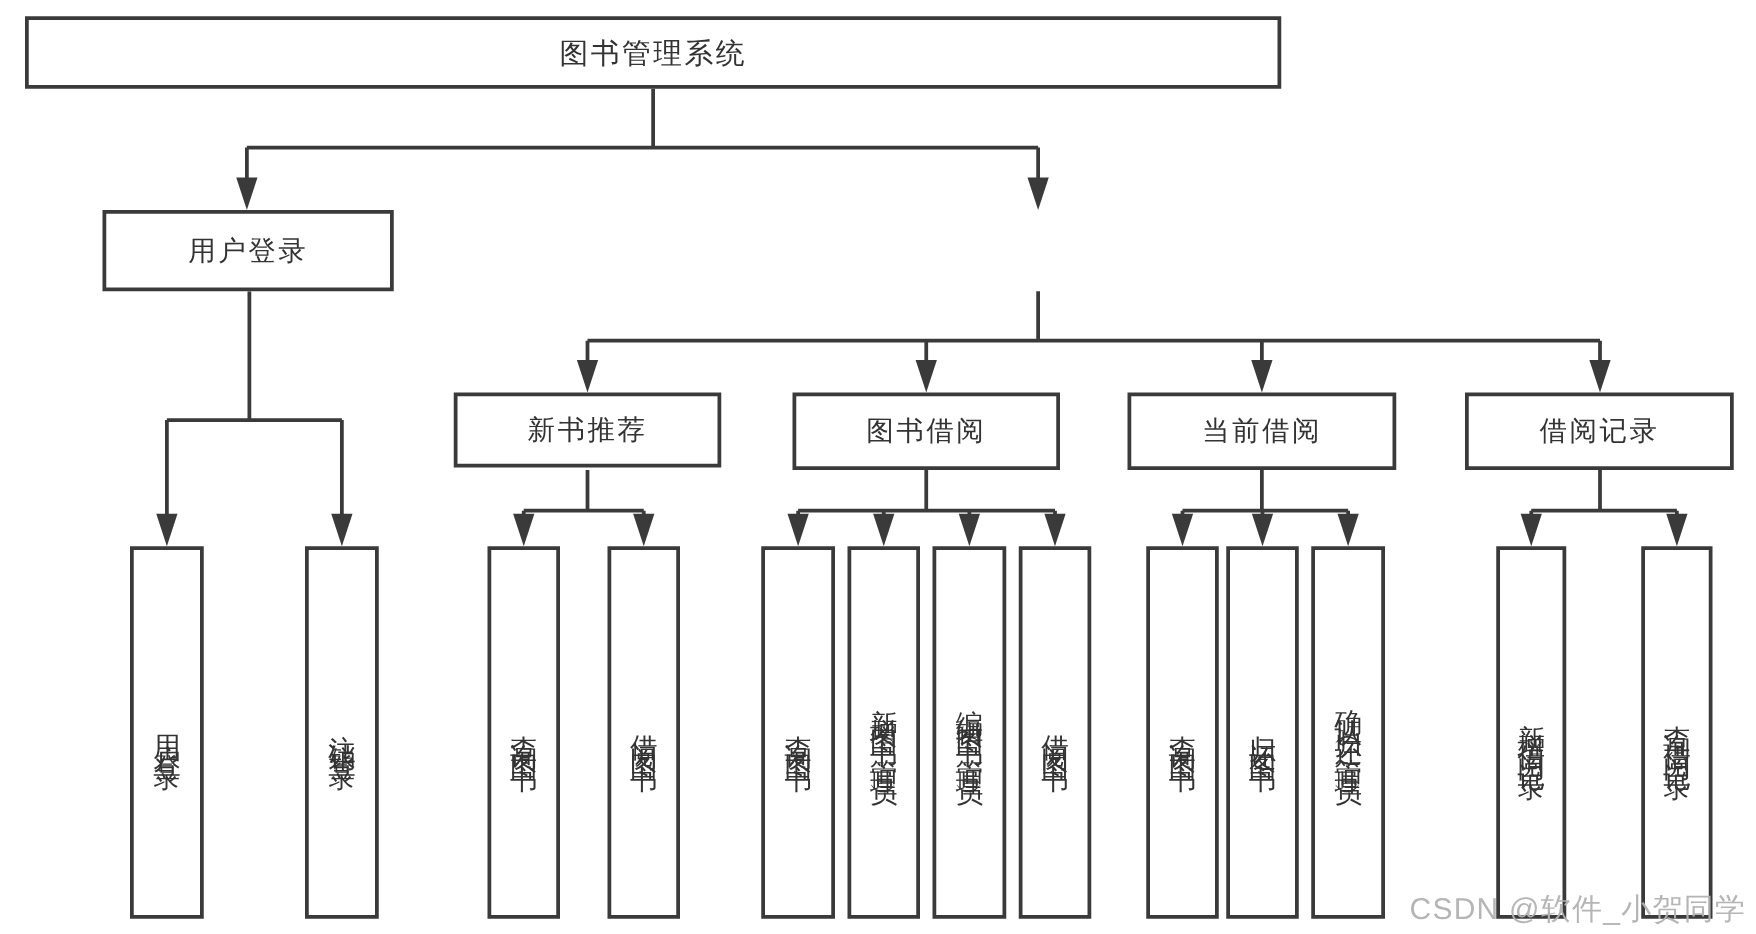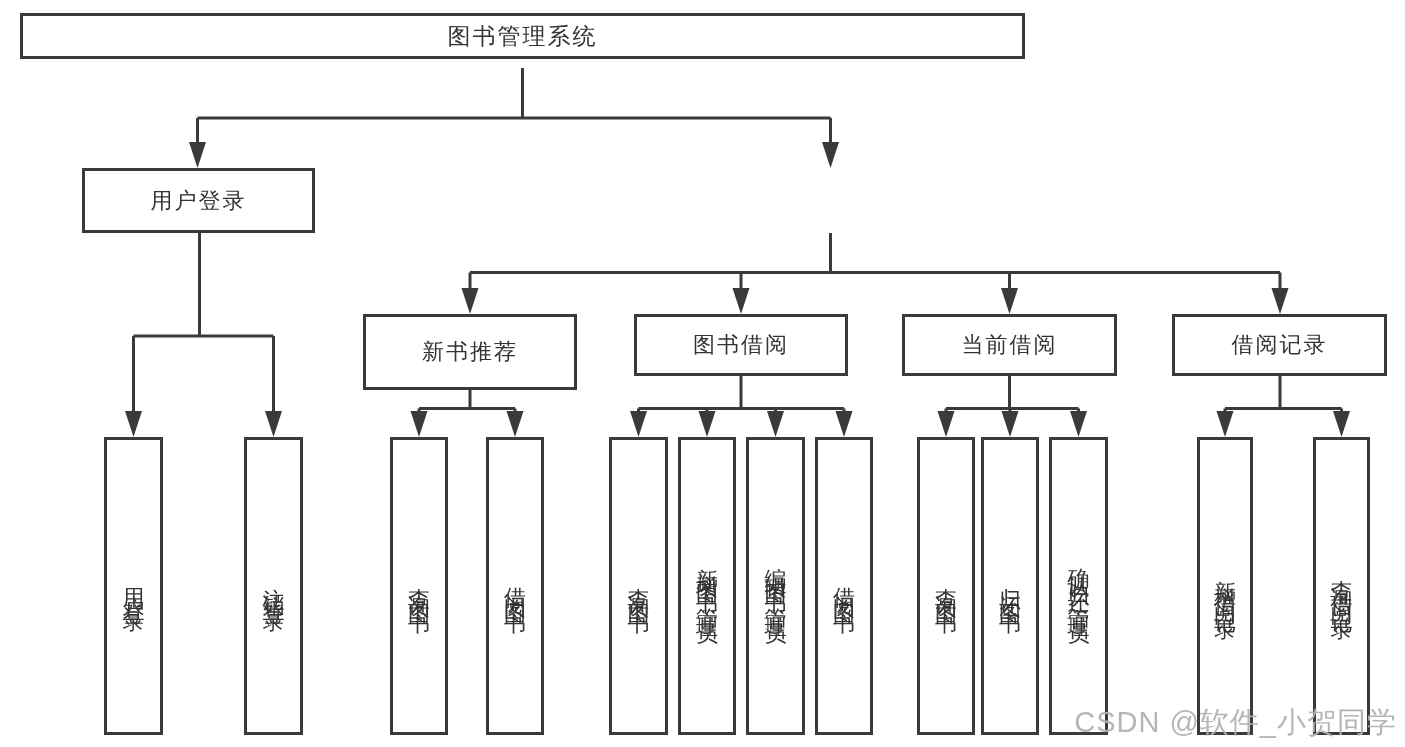--- a/index.html
+++ b/index.html
@@ -36,21 +36,21 @@
     text-orientation: mixed;
     letter-spacing: 8px;
     font-size: 22px;
     white-space: normal;
     line-height: 1;
   }
   .watermark {
     position: absolute;
     right: 8px;
     bottom: 4px;
-    font-size: 29px;
+    font-size: 24px;
     color: #b2b2b2;
     letter-spacing: 1px;
     opacity: 0.95;
   }
 </style>
 </head>
 <body>
 
 <div id="canvas">
 
@@ -97,25 +97,25 @@
       <polygon stroke="none" points="1070,411 1087,411 1078.5,437"></polygon>
     </g>
 
     <g>
       <path fill="none" d="M1280 376 V408.5 M1225 408.5 H1341.5 M1225 408.5 V414 M1341.5 408.5 V414"></path>
       <polygon stroke="none" points="1216.5,411 1233.5,411 1225,437"></polygon>
       <polygon stroke="none" points="1333,411 1350,411 1341.5,437"></polygon>
     </g>
   </svg>
 
-  <div class="node root-node" style="left:20px; top:13px; width:1005px; height:46px;">图书管理系统</div>
+  <div class="node root-node" style="left:20px; top:13px; width:1005px; height:58px;">图书管理系统</div>
 
   <div class="node" style="left:82px; top:168px; width:233px; height:65px;">用户登录</div>
 
-  <div class="node" style="left:363px; top:314px; width:214px; height:76px;">新书推荐</div>
+  <div class="node" style="left:363px; top:314px; width:214px; height:60px;">新书推荐</div>
   <div class="node" style="left:902px; top:314px; width:215px; height:62px;">当前借阅</div>
   <div class="node" style="left:634px; top:314px; width:214px; height:62px;">图书借阅</div>
   <div class="node" style="left:1172px; top:314px; width:215px; height:62px;">借阅记录</div>
 
   <div class="node leaf" style="left:104px; top:437px; width:59px; height:298px;">
     <span class="vtext">用户登录</span>
   </div>
   <div class="node leaf" style="left:244px; top:437px; width:59px; height:298px;">
     <span class="vtext">注销登录</span>
   </div>

